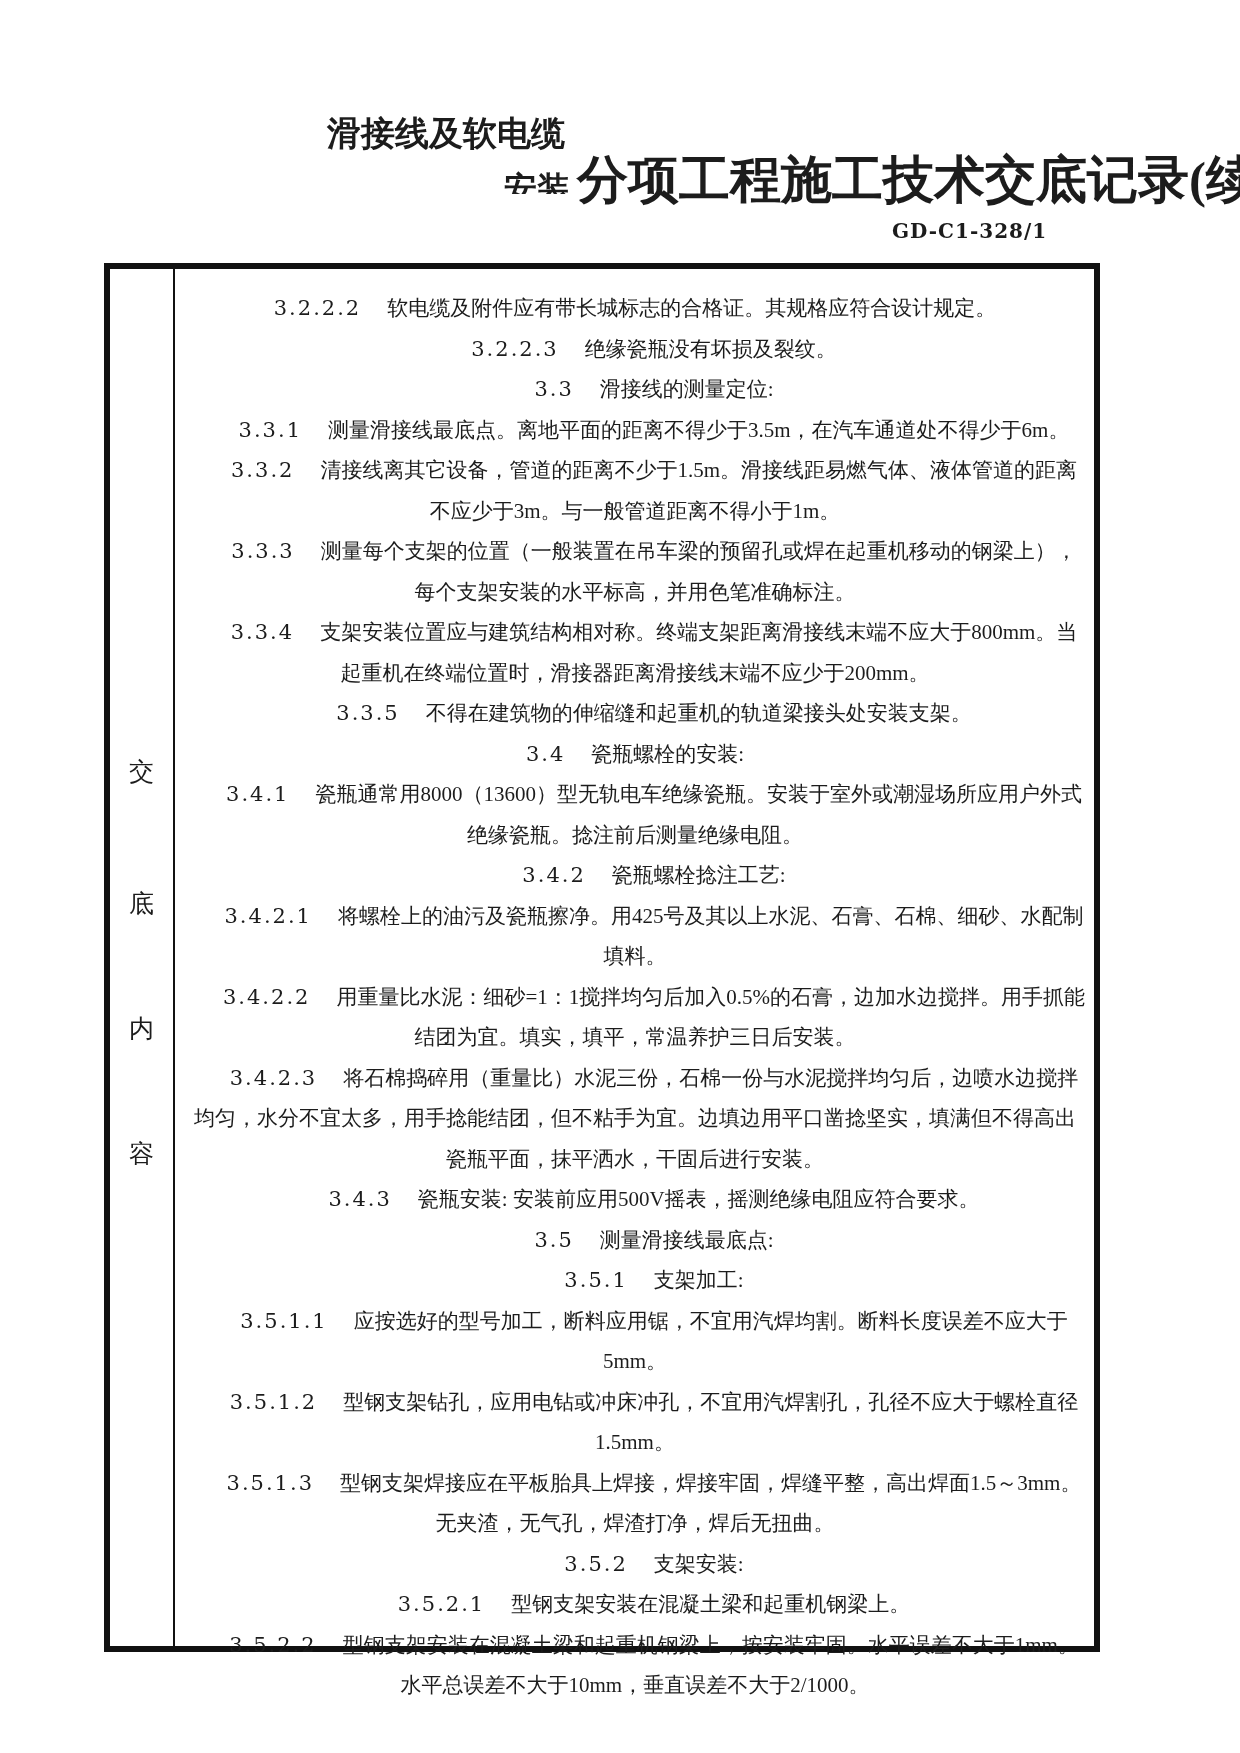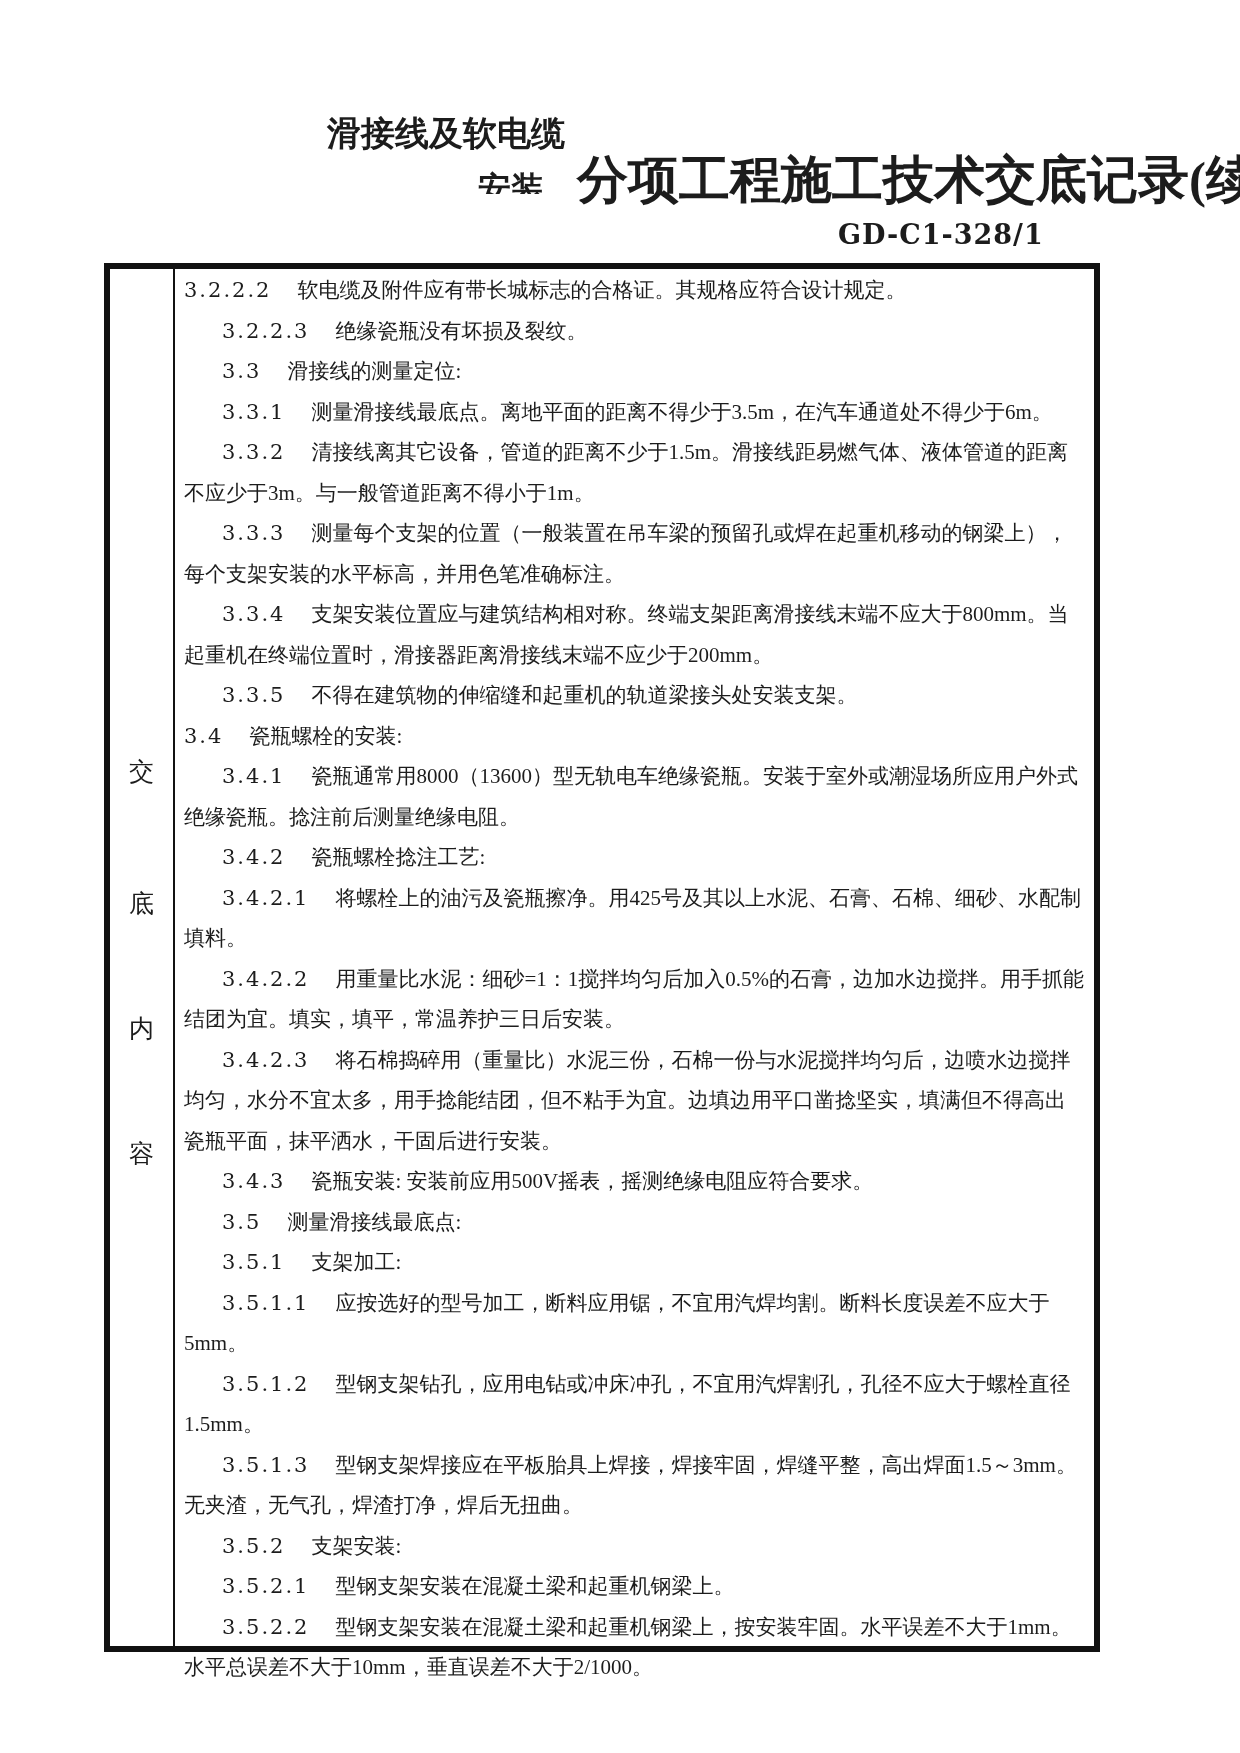--- a/index.html
+++ b/index.html
@@ -11,34 +11,34 @@
     color:#1c1c1c;
     overflow:hidden;
   }
   
   .title-line1{
     position:absolute;left:327px;top:111px;
     font-size:34px;font-weight:bold;letter-spacing:0;
     white-space:nowrap;
   }
   .title-line2-clip{
-    position:absolute;left:478px;top:167px;
+    position:absolute;left:504px;top:167px;
     height:27px;overflow:hidden;
   }
   .title-line2-clip span{
     font-size:33px;font-weight:bold;white-space:nowrap;display:block;
   }
   .title-main{
     position:absolute;left:577px;top:146px;
     font-size:51px;font-weight:bold;letter-spacing:0;
     white-space:nowrap;
   }
   .doc-number{
-    position:absolute;left:838px;top:219px;
-    font-size:27px;font-weight:600;letter-spacing:1px;
+    position:absolute;left:892px;top:219px;
+    font-size:20px;font-weight:600;letter-spacing:1px;
     font-family:"DejaVu Serif","Liberation Serif",serif;
     white-space:nowrap;
   }
   
   .disclosure-table{
     position:absolute;left:104px;top:263px;
     width:996px;height:1389px;
     box-sizing:border-box;
     border:6px solid #111111;
     display:flex;flex-direction:row;
@@ -49,24 +49,24 @@
     border-right:2px solid #111111;
   }
   .label-col .vchar{
     position:absolute;left:0;width:63px;
     text-align:center;
     font-size:25px;line-height:27px;
   }
   .content-col{
     flex:1 1 auto;
     box-sizing:border-box;
-    padding:1px 8px 0 9px;
+    padding:19px 8px 0 9px;
     font-size:21px;
     line-height:40.5px;
-    text-align:left;
+    text-align:center;
   }
   .para{margin:0;text-indent:0;}
   .para.indent{text-indent:38px;}
   .para .num{
     font-family:"DejaVu Serif","Liberation Serif",serif;
     letter-spacing:2px;
     margin-right:26px;
   }
 </style>
 </head>

